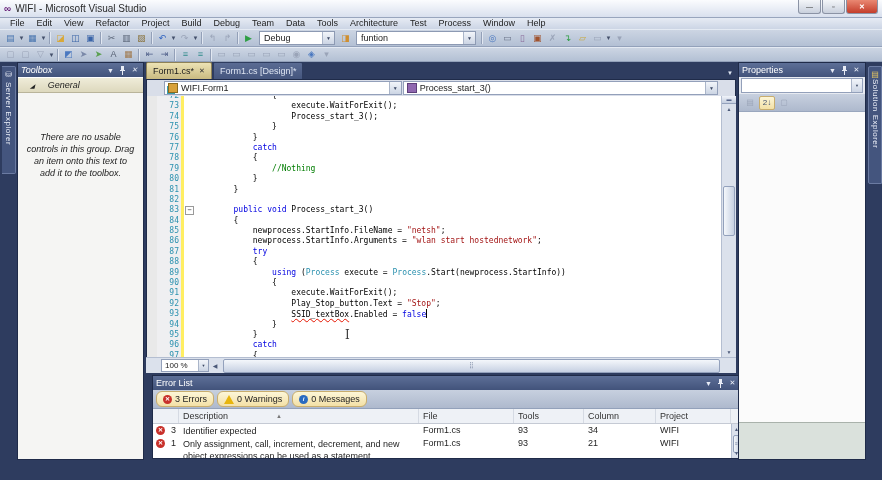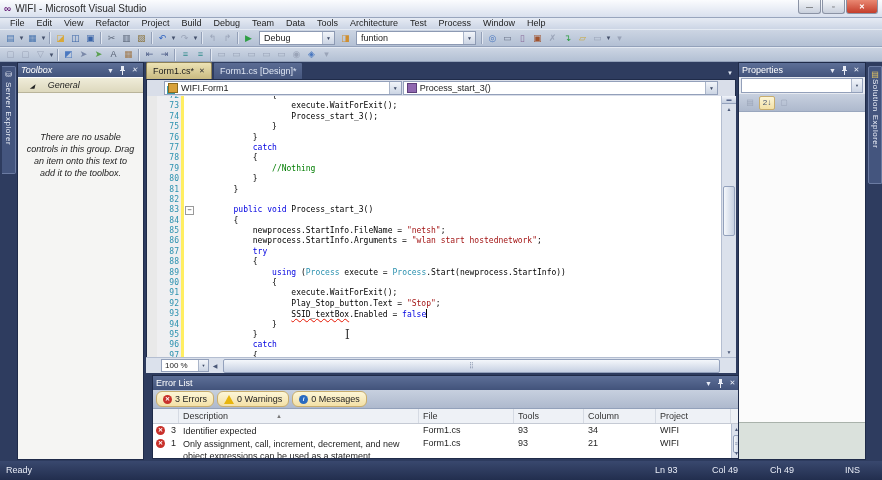--- a/index.html
+++ b/index.html
@@ -646,22 +646,15 @@
     <div class="props-desc"></div>
   </div>
 
   <div class="vstrip-right">
     <div class="vtab-solution">
       <span class="vt-icon" style="color:#e8c860;">▤</span>
       <span class="vt-text" style="writing-mode:vertical-rl;letter-spacing:0.5px;">Solution Explorer</span>
     </div>
   </div>
 
-  <div class="statusbar">
-    <span class="sb-ready">Ready</span>
-    <span class="sb-ln">Ln 93</span>
-    <span class="sb-col">Col 49</span>
-    <span class="sb-ch">Ch 49</span>
-    <span class="sb-ins">INS</span>
-  </div>
 
   <div class="ibeam">I</div>
 </div>
 
 </body></html>

